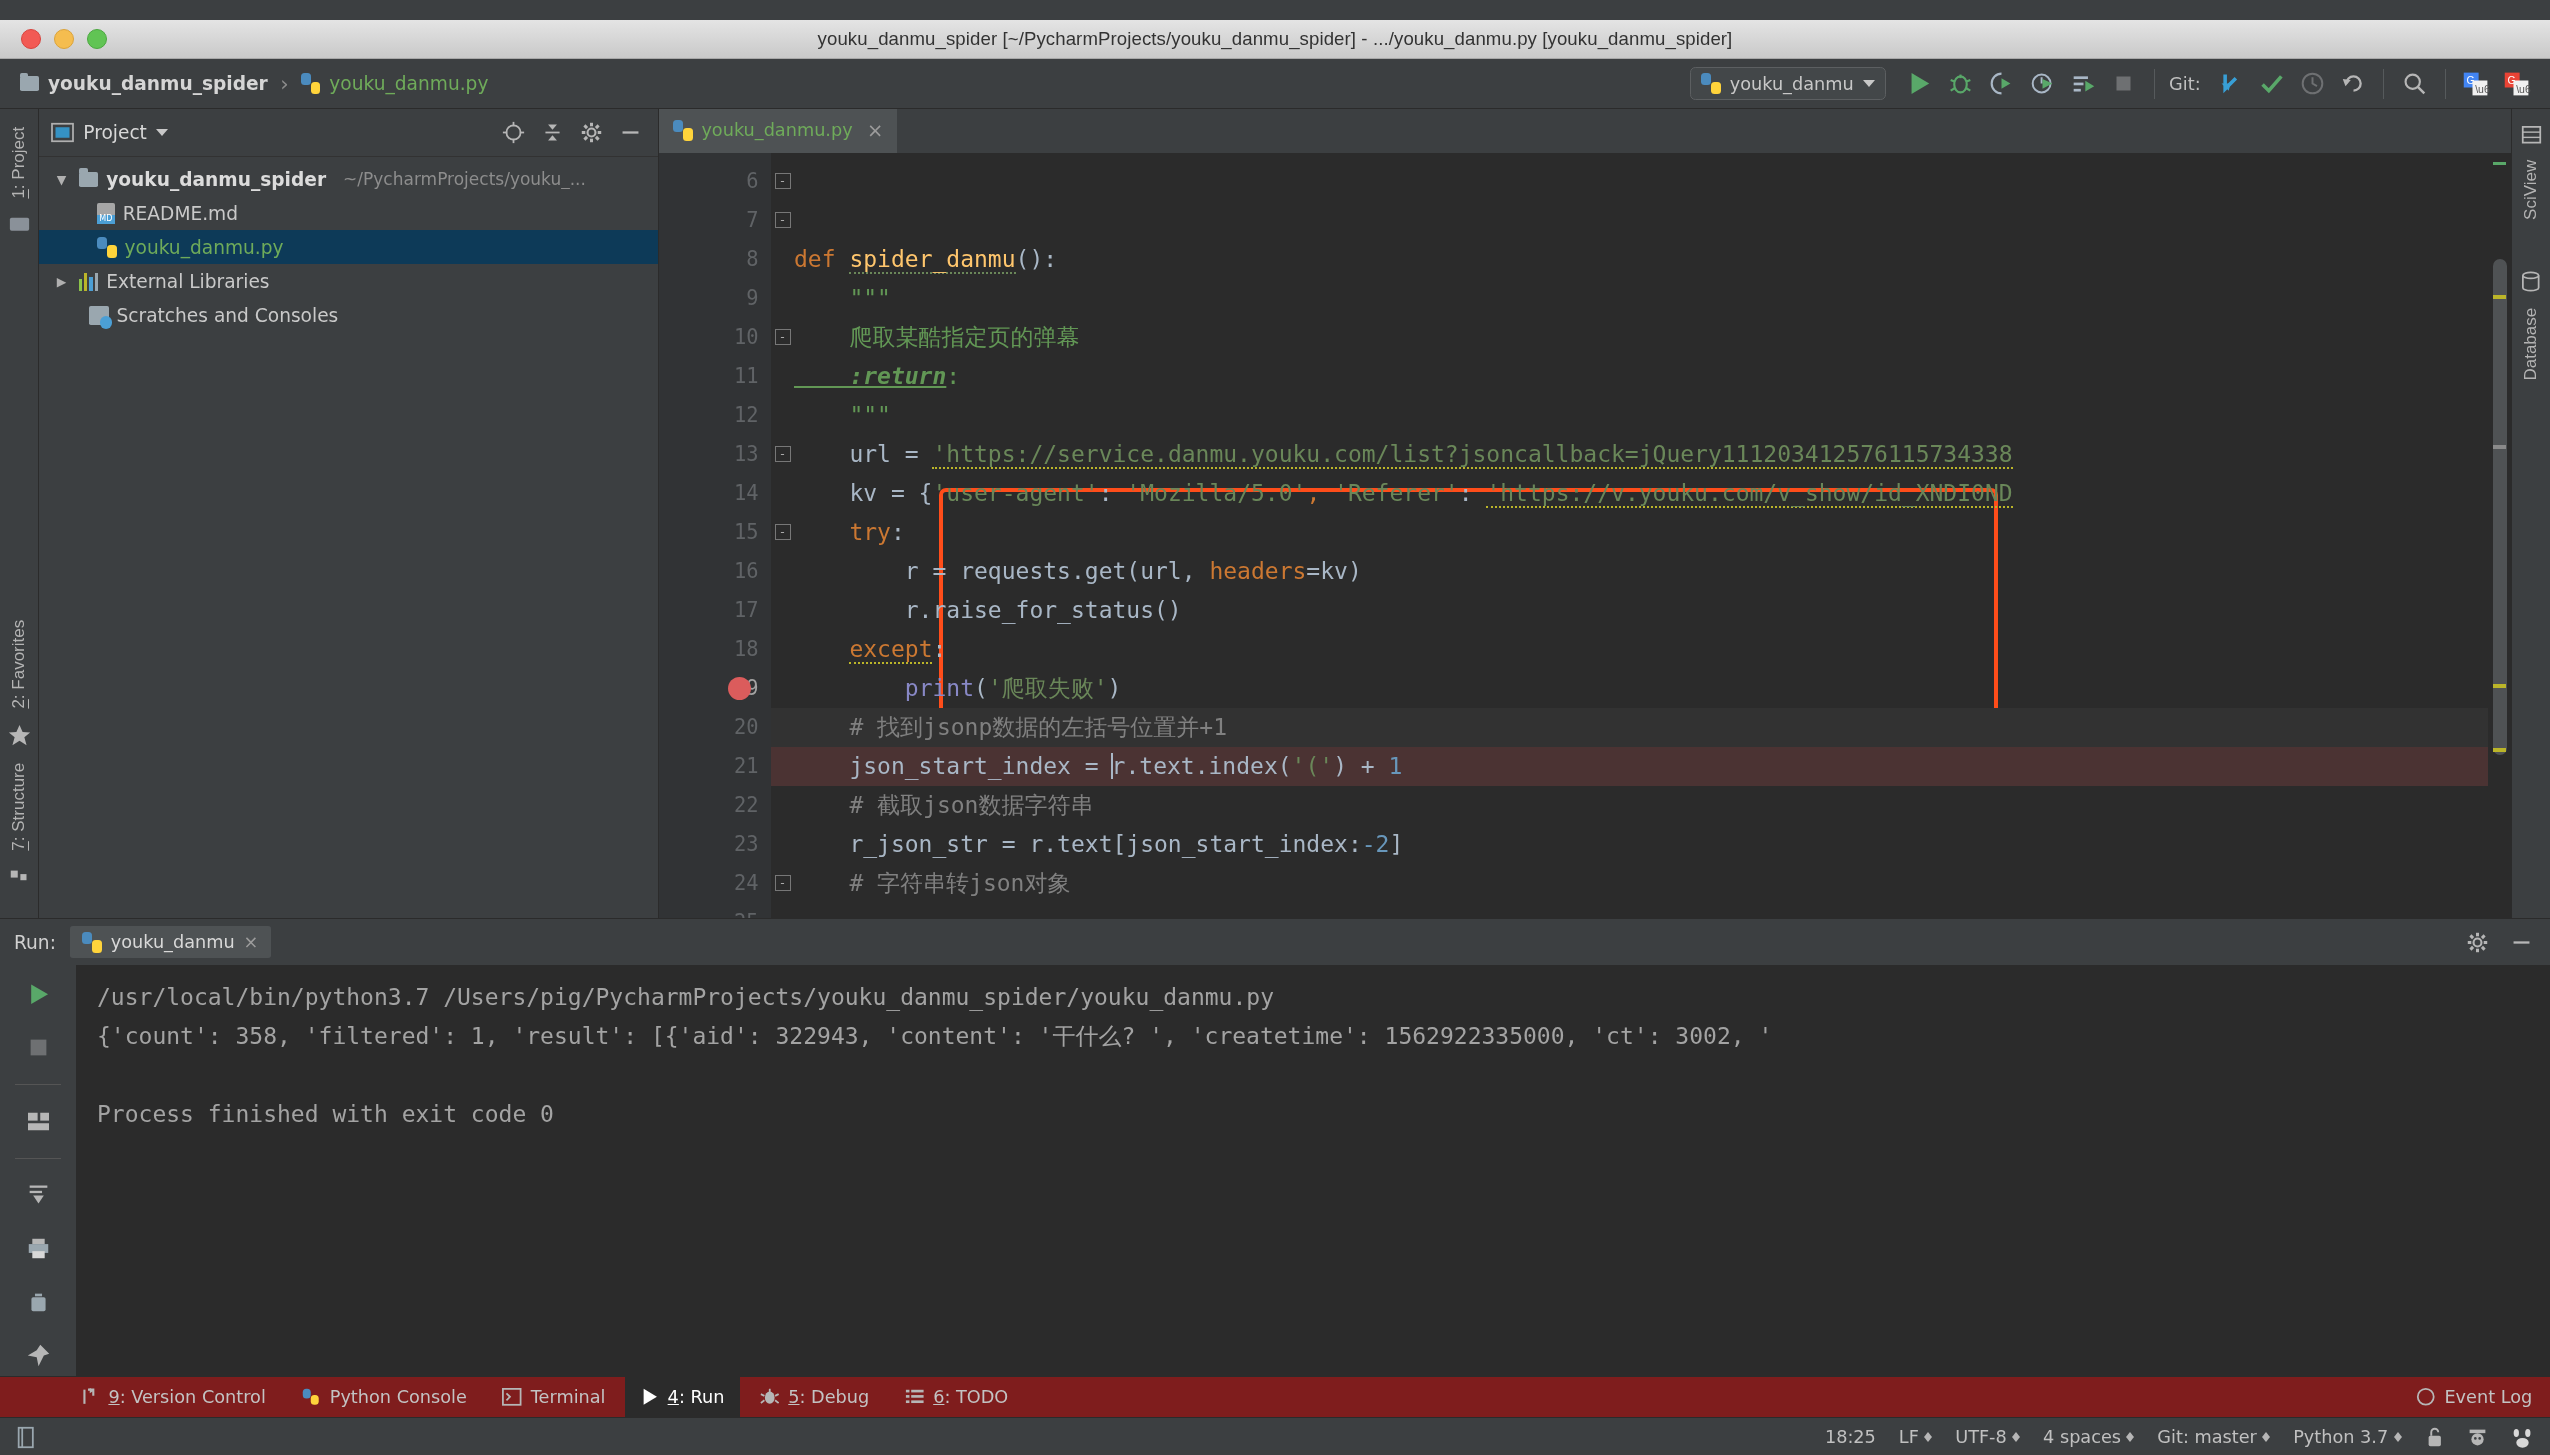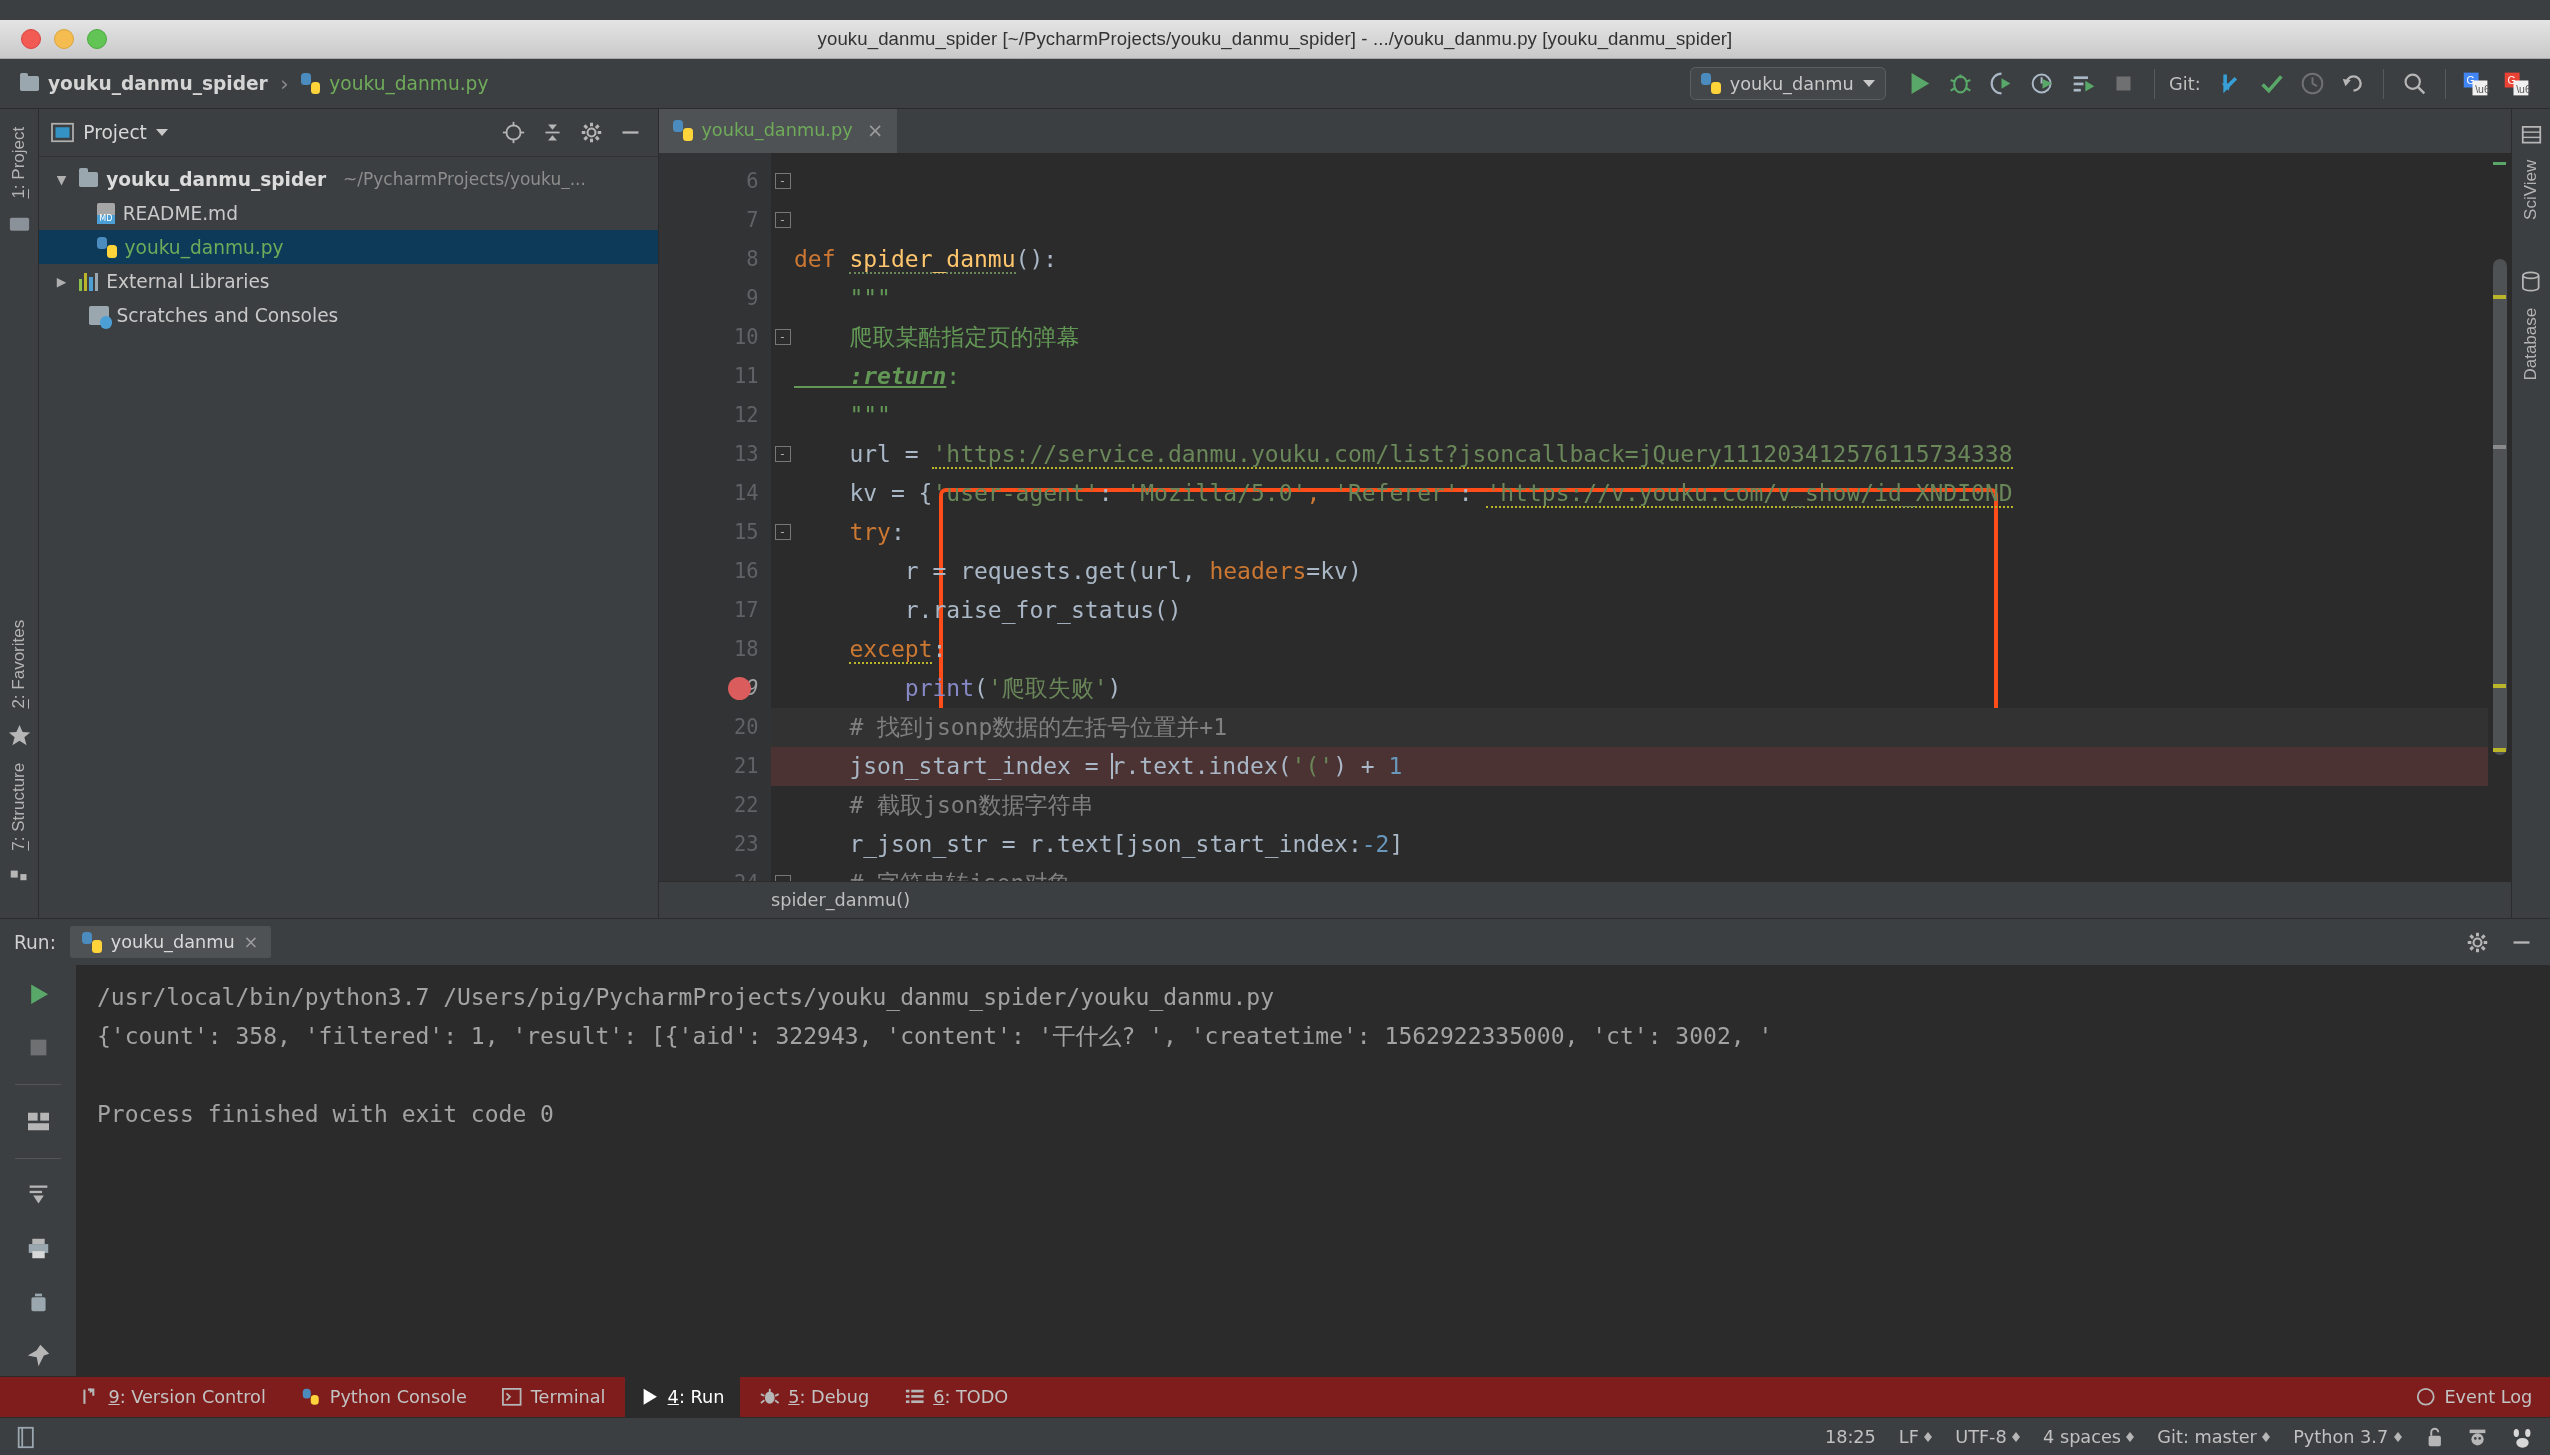--- a/index.html
+++ b/index.html
@@ -117,21 +117,21 @@
   }
   .etab .close { color: #9c9c9c; font-size: 19.5px; margin-left: 5.3px; }
 
   .editor-wrap { flex: 1 1 auto; display: flex; min-height: 0; position: relative; overflow: hidden; }
   .gutter {
     width: 112px; flex: 0 0 112px; background: #313335; position: relative;
     font-family: "DejaVu Sans Mono", monospace; font-size: 20.4px; color: #606366;
     padding-top: 8.9px; text-align: right;
   }
   .gln { height: 39px; line-height: 39px; padding-right: 12.4px; position: relative; }
-  .gln.cur { color: #a4a3a3; font-style: italic; }
+  .gln.cur { color: #a4a3a3; }
   .bp {
     position: absolute; left: 69px; top: 8px; width: 23px; height: 23px;
     border-radius: 50%; background: #db5c5c;
   }
   .fold {
     position: absolute; right: -19.5px; top: 11.5px; width: 16px; height: 16px;
     border: 0.9px solid #777; color: #aaa; font-size: 12.4px; line-height: 14px; text-align: center;
   }
 
   .code {
@@ -516,23 +516,20 @@
         <div class="scroll-v">
           <div class="scroll-thumb"></div>
           <div class="marker" style="top:142px;background:#bbb529"></div>
           <div class="marker" style="top:292px;background:#8a8a8a"></div>
           <div class="marker" style="top:531px;background:#bbb529"></div>
           <div class="marker" style="top:595px;background:#bbb529"></div>
           <div class="marker" style="top:8.9px;background:#59a869"></div>
         </div>
       </div>
 
-      <div class="crumbbar">
-        <span>spider_danmu()</span>
-      </div>
     </div>
 
     <div class="rail-right">
       <div class="rail-icon">
         <svg width="21" height="19.5" viewBox="0 0 24 22">
             <rect x="2" y="2" width="20" height="18" fill="none" stroke="#b6b6b6" stroke-width="2"></rect>
             <line x1="2" y1="8" x2="22" y2="8" stroke="#b6b6b6" stroke-width="1.6"></line>
             <line x1="2" y1="14" x2="22" y2="14" stroke="#b6b6b6" stroke-width="1.6"></line>
           </svg>
       </div>

